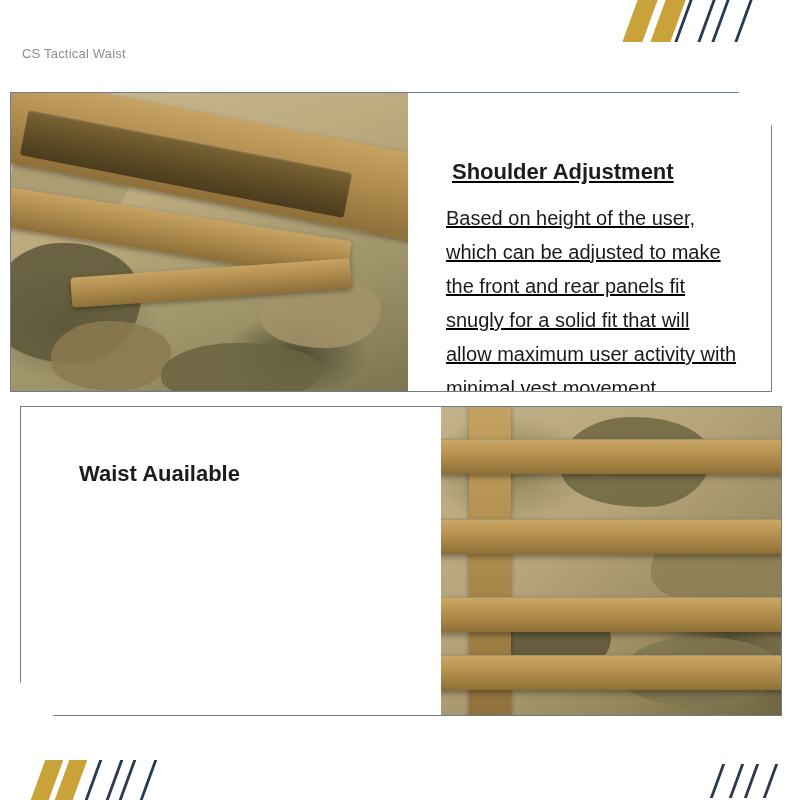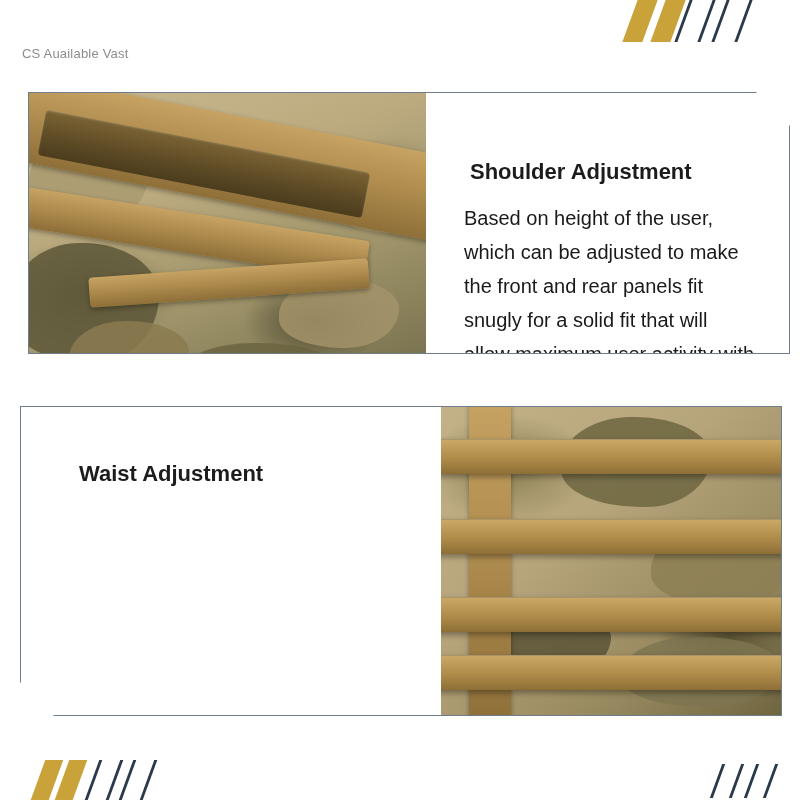--- a/index.html
+++ b/index.html
@@ -91,26 +91,27 @@
 
   
   .panel {
     position: absolute;
     border: 1px solid #6d7d8c;
     box-sizing: border-box;
     background: #ffffff;
     overflow: hidden;
   }
   .panel-shoulder {
-    left: 28px;
+    left: 10px;
     top: 92px;
     width: 762px;
-    height: 262px;
+    height: 300px;
     
     clip-path: polygon(0 0, calc(100% - 34px) 0, 100% 34px, 100% 100%, 0 100%);
+    text-decoration: underline;
   }
   .panel-waist {
     left: 20px;
     top: 406px;
     width: 762px;
     height: 310px;
     clip-path: polygon(0 0, 100% 0, 100% 100%, 34px 100%, 0 calc(100% - 34px));
   }
 
   .panel-inner {
@@ -203,21 +204,21 @@
 </head>
 <body>
 
 <div class="corner-tr">
   <div class="slash s1"></div>
   <div class="slash s2"></div>
   <div class="slash s3"></div>
   <div class="slash s4"></div>
 </div>
 
-<div class="brand">CS Auailable Vast</div>
+<div class="brand">CS Tactical Waist</div>
 
 <div class="panel panel-shoulder">
   <div class="panel-inner">
     <div class="photo photo-shoulder">
       <div class="blotch" style="left:-20px; top:150px; width:150px; height:120px; background:#5d5738;"></div>
       <div class="blotch" style="left:40px; top:228px; width:120px; height:70px; background:#8b7a50;"></div>
       <div class="blotch" style="left:150px; top:250px; width:160px; height:60px; background:#6b6441;"></div>
       <div class="blotch" style="left:250px; top:185px; width:120px; height:70px; background:#a3936a;"></div>
       <div class="blotch" style="left:300px; top:60px; width:110px; height:80px; background:#b6a67a;"></div>
       <div class="blotch" style="left:0px; top:40px; width:120px; height:90px; background:#a99a70;"></div>
@@ -230,21 +231,21 @@
     <div class="textcol right">
       <h2 class="sec-title shoulder">Shoulder Adjustment</h2>
       <p class="sec-body shoulder">Based on height of the user, which can be adjusted to make the front and rear panels fit snugly for a solid fit that will allow maximum user activity with minimal vest movement.</p>
     </div>
   </div>
 </div>
 
 <div class="panel panel-waist">
   <div class="panel-inner">
     <div class="textcol left">
-      <h2 class="sec-title waist">Waist Adjustment</h2>
+      <h2 class="sec-title waist">Waist Auailable</h2>
     </div>
     <div class="photo photo-waist">
       <div class="blotch" style="left:120px; top:10px; width:150px; height:90px; background:#6d6641;"></div>
       <div class="blotch" style="left:210px; top:120px; width:140px; height:80px; background:#8d7f55;"></div>
       <div class="blotch" style="left:40px; top:200px; width:130px; height:70px; background:#5a5336;"></div>
       <div class="blotch" style="left:180px; top:230px; width:160px; height:70px; background:#7e7450;"></div>
 
       <div class="strap" style="left:28px; top:-10px; width:42px; height:330px; border-radius:4px;"></div>
 
       <div class="band" style="top:32px;"></div>

